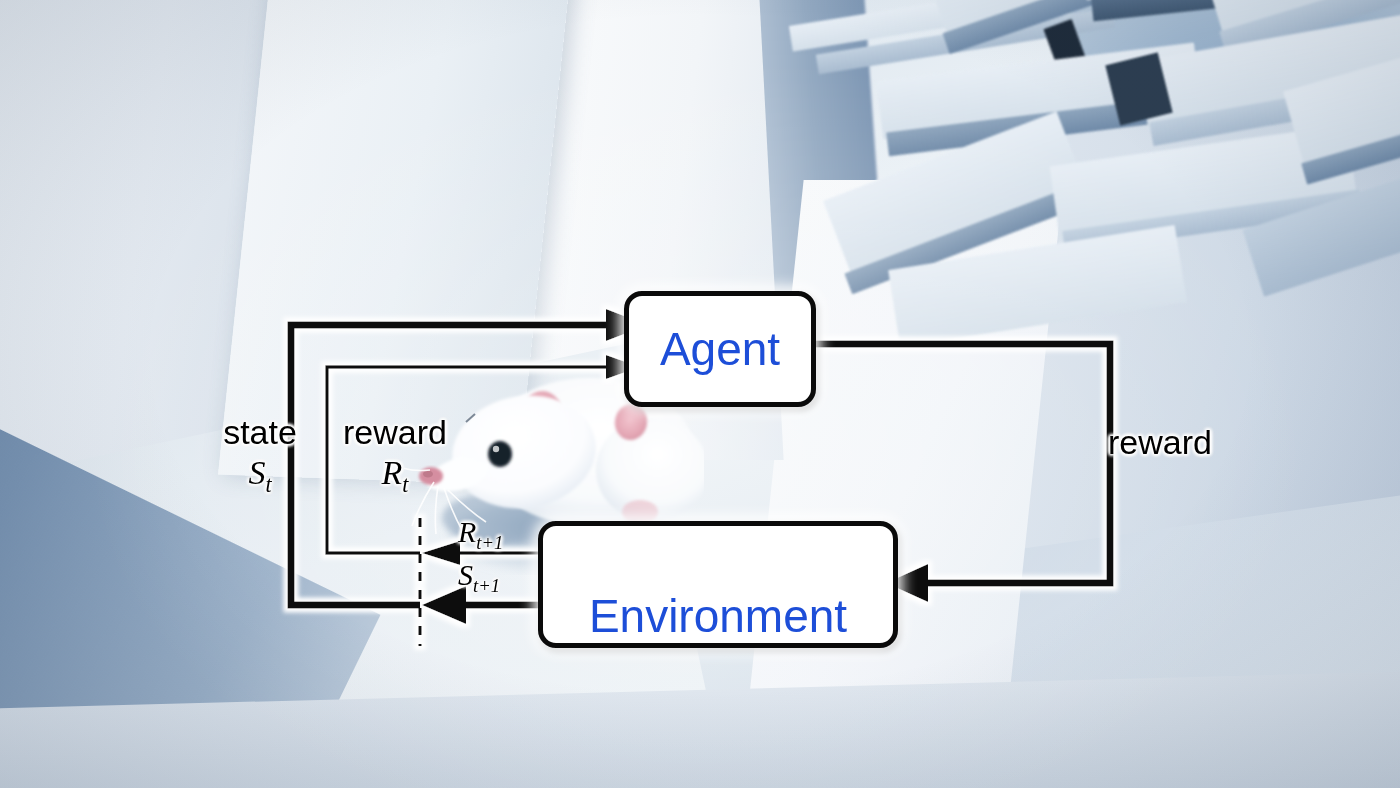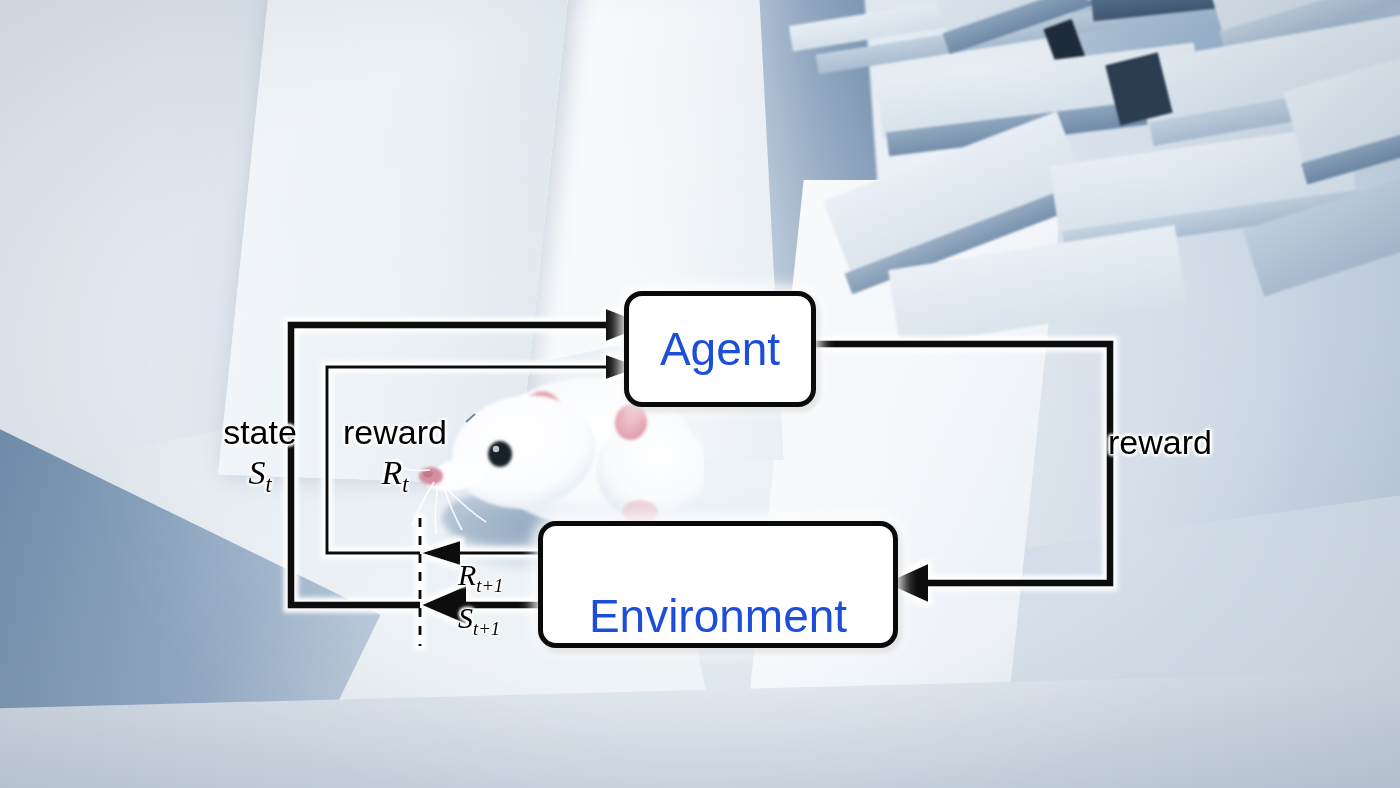--- a/index.html
+++ b/index.html
@@ -145,21 +145,20 @@
   #lbl-reward{left:325px;top:415px;width:140px;}
   #lbl-action{left:1108px;top:425px;width:130px;text-align:left;}
 
   .mlbl{
     position:absolute;color:#000;
     font-family:"Liberation Serif",serif;font-style:italic;font-size:30px;
     text-shadow:
       0 0 5px #fff,0 0 5px #fff,0 0 5px #fff,0 0 4px #fff,
       1px 1px 3px #fff,-1px -1px 3px #fff,1px -1px 3px #fff,-1px 1px 3px #fff;
     white-space:nowrap;
-    margin-top:43px;
   }
   .mlbl sub{font-size:.62em;}
   #lbl-rt1{left:458px;top:515px;}
   #lbl-st1{left:458px;top:558px;}
 
   svg.wires{position:absolute;inset:0;width:1400px;height:788px;overflow:visible;}
 </style>
 </head>
 <body>
 

